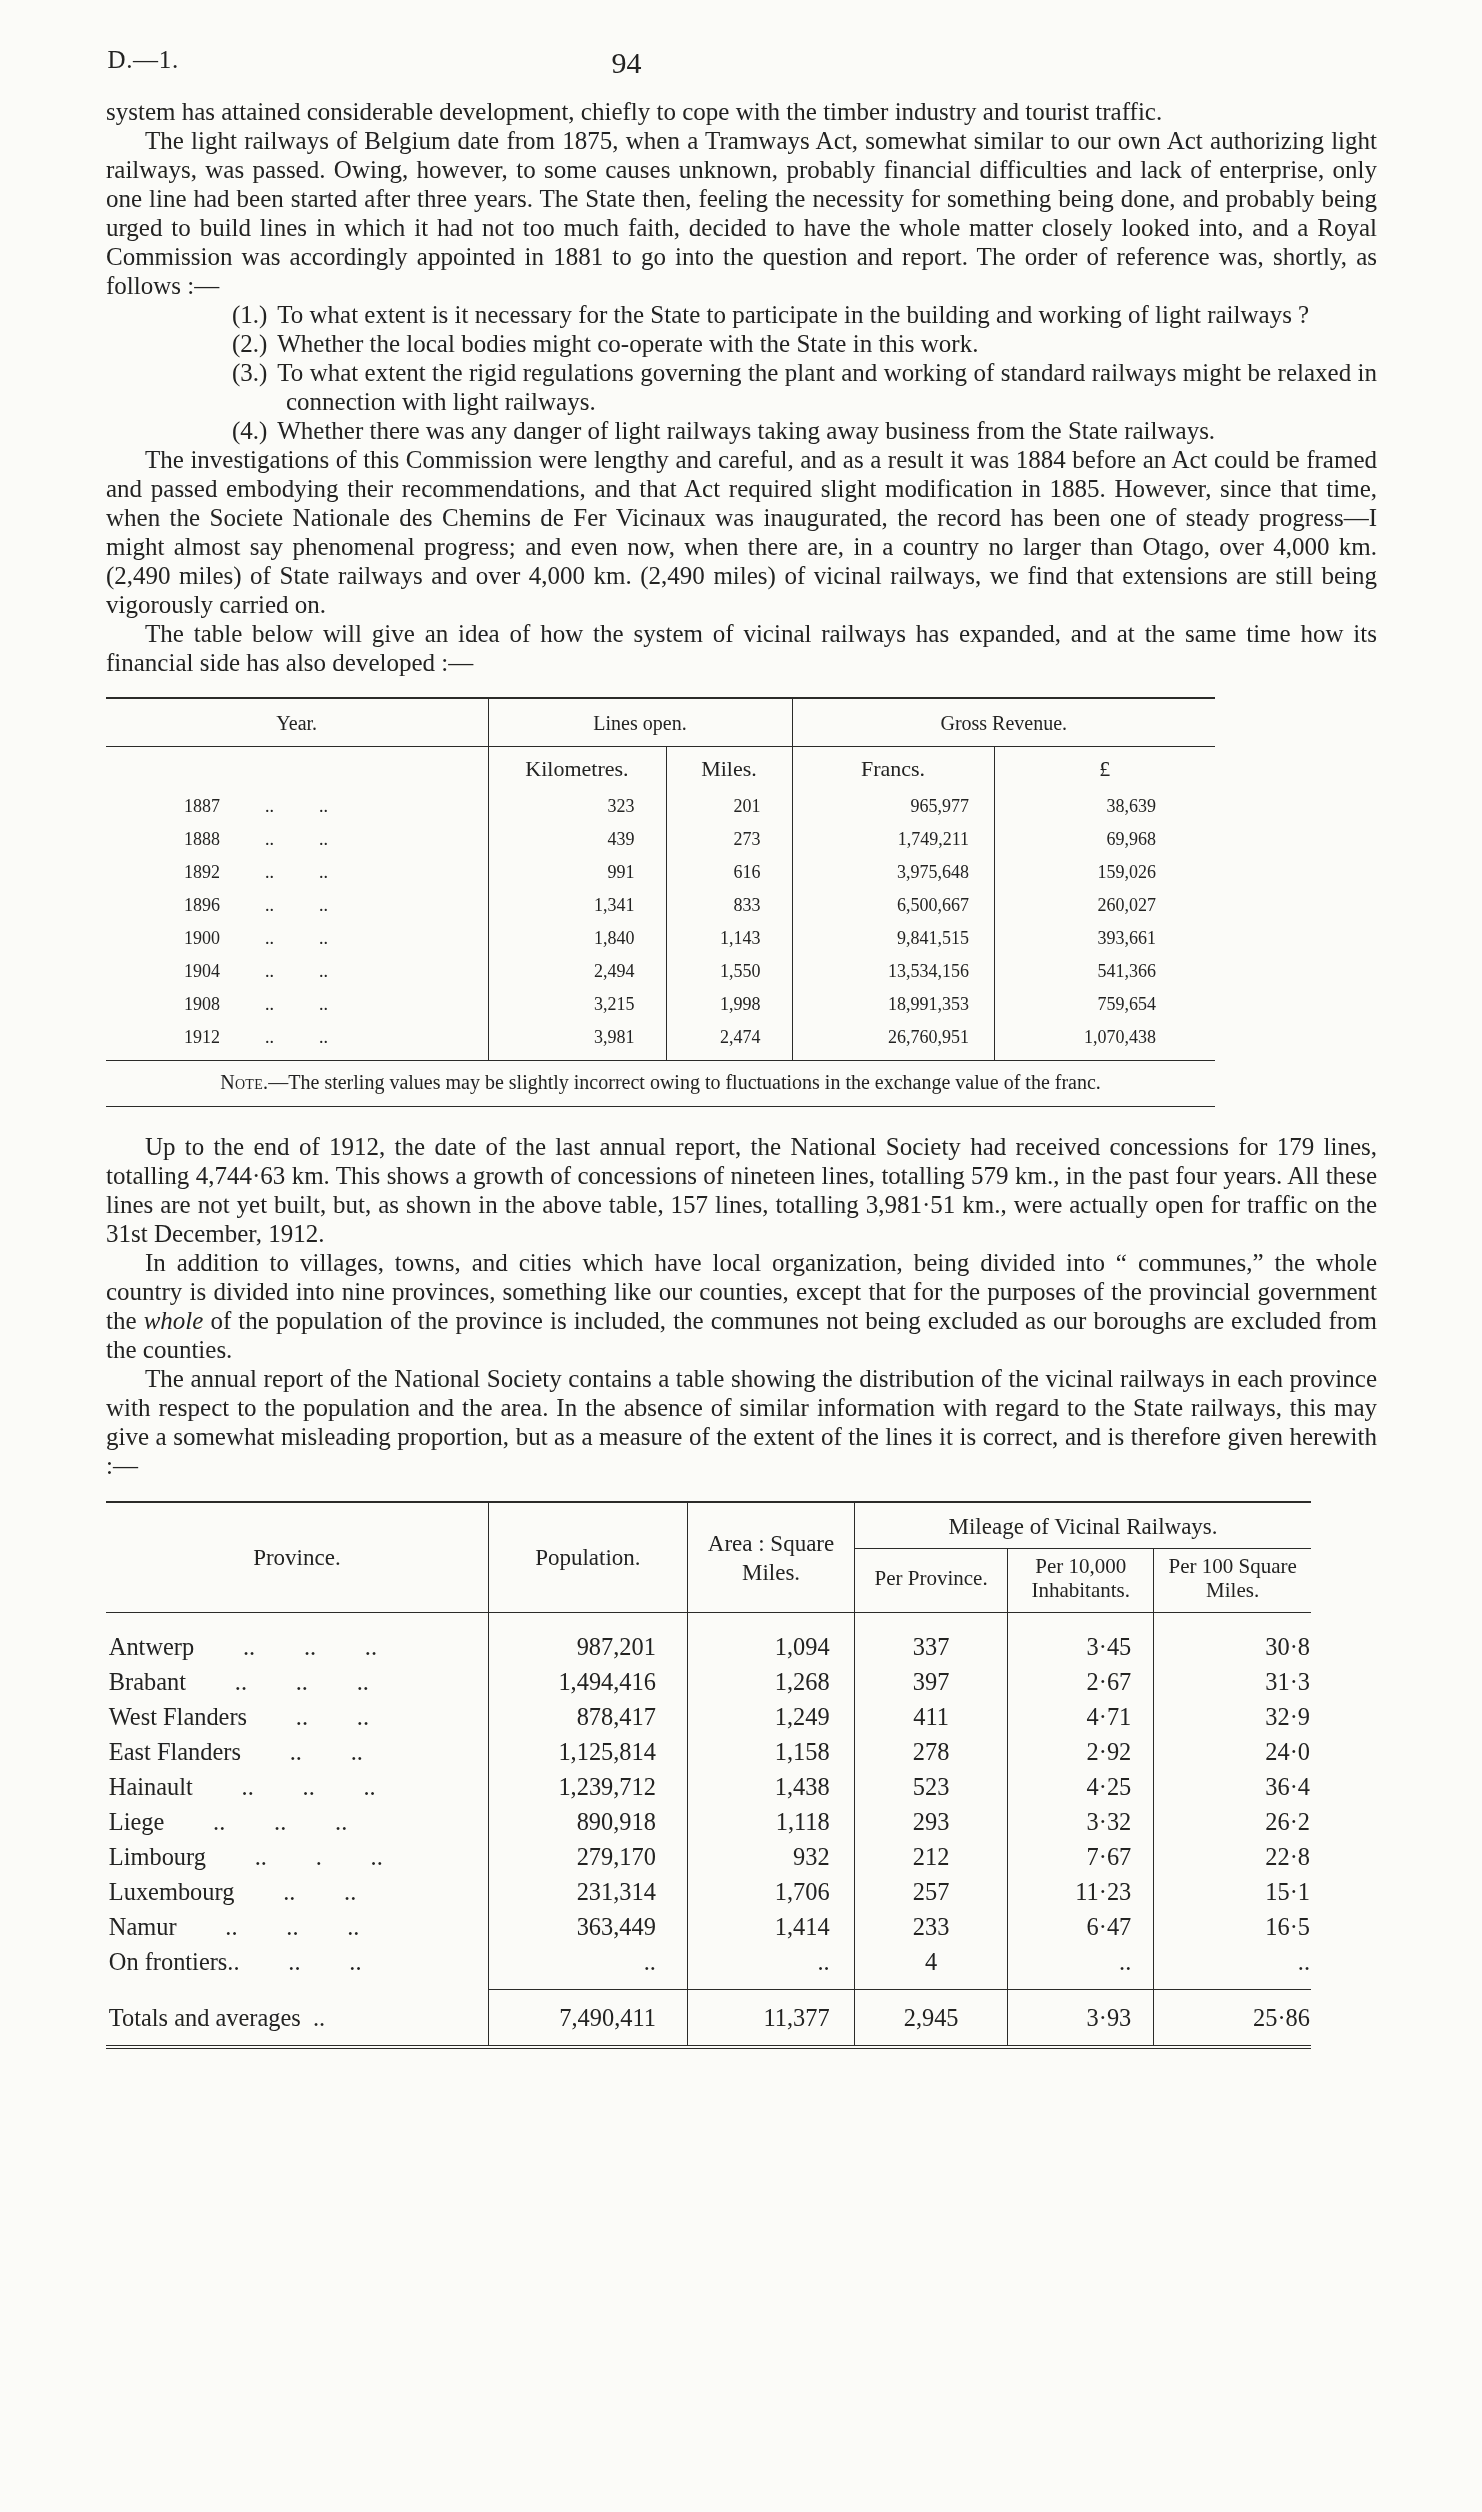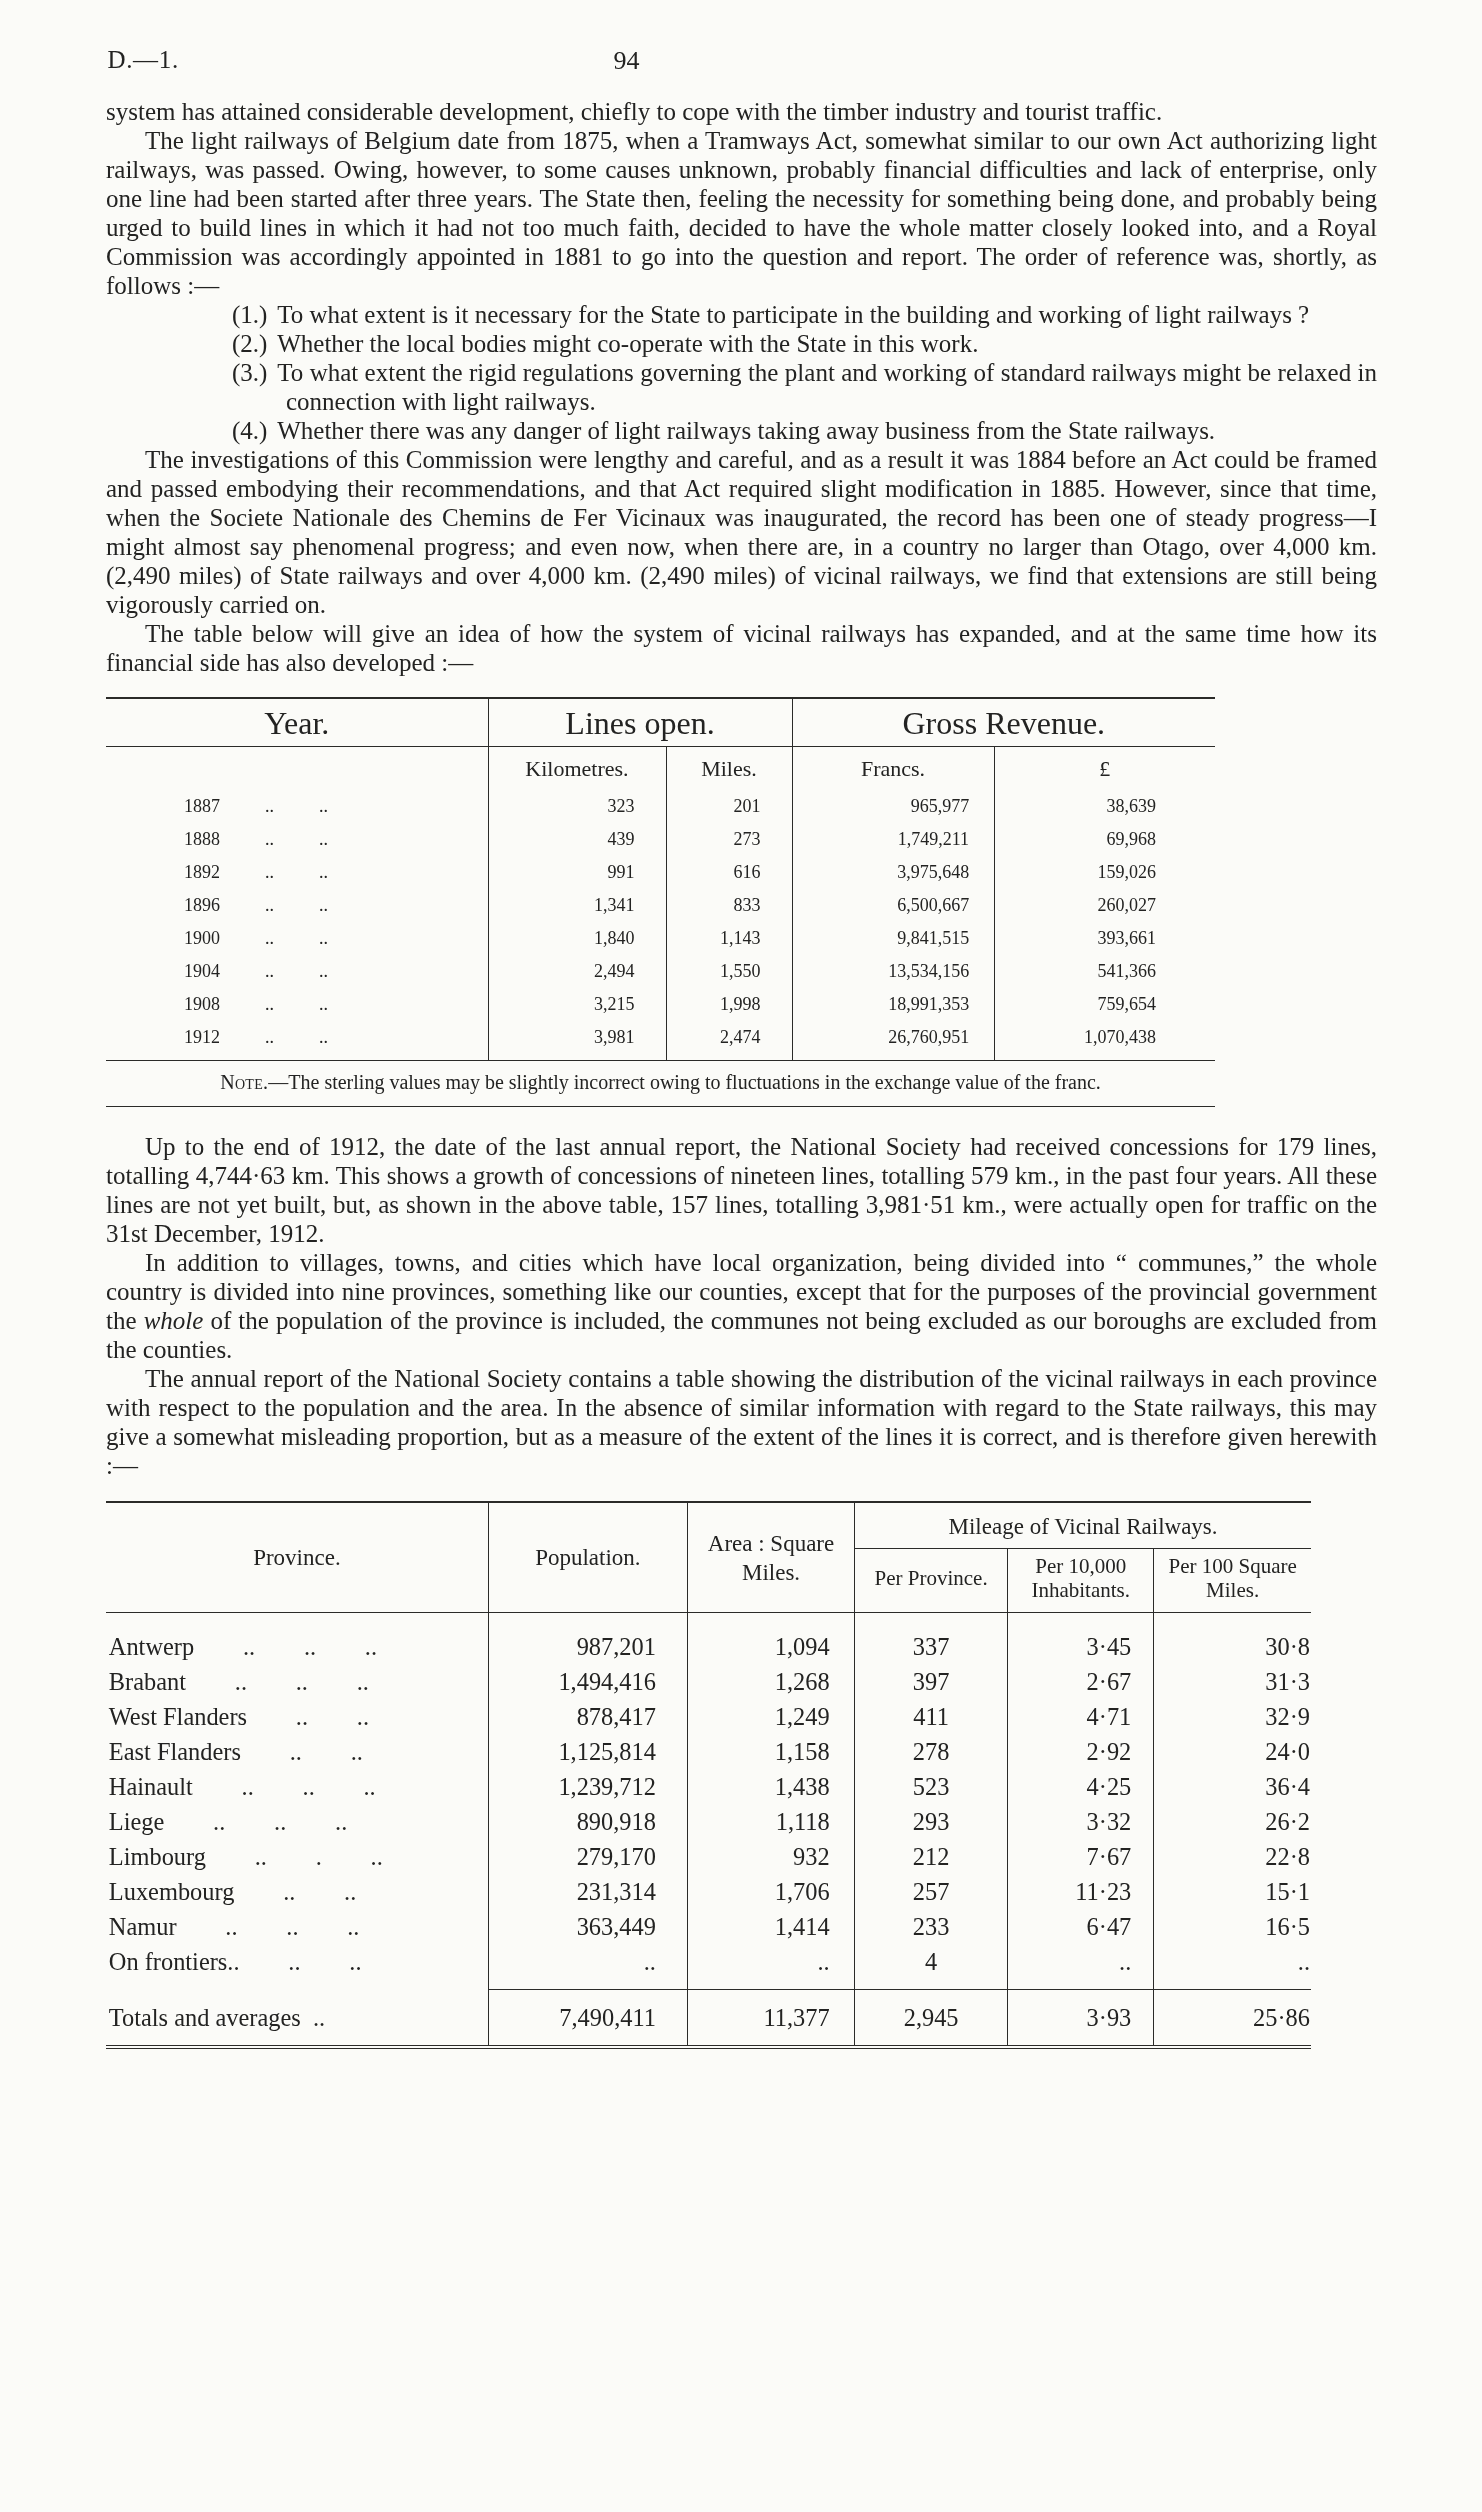--- a/index.html
+++ b/index.html
@@ -18,21 +18,21 @@
     padding: 46px 106px 42px 106px;
   }
   
   .runhead {
     position: relative;
     height: 36px;
     margin-bottom: 15.3px;
     font-size: 25px;
   }
   .docref { position: absolute; left: 1.4px; top: 0; letter-spacing: 0.7px; }
-  .pagenum { position: absolute; left: 0; right: 230px; top: 0; text-align: center; font-size: 26px; }
+  .pagenum { position: absolute; left: 0; right: 230px; top: 0; text-align: center; font-size: 30px; }
   
   .bodytext { font-size: 25px; line-height: 29px; text-align: justify; }
   .bodytext p { margin: 0; }
   p.indent { text-indent: 39px; }
   .it { font-style: italic; }
   
   .reflist { margin: 0; }
   .ref-item { padding-left: 180px; text-indent: -54px; text-align: justify; }
   .ref-item .num { padding-right: 9.8px; }
   
@@ -41,21 +41,21 @@
     width: 1109px;
     border-collapse: collapse;
     border-top: 2.1px solid #2b2b29;
     border-bottom: 1.4px solid #2b2b29;
     table-layout: fixed;
   }
   table.t1 th { font-weight: normal; }
   .vl { border-left: 1.4px solid #2b2b29; }
   table.t1 tr.h1 th {
     border-bottom: 1.4px solid #2b2b29;
-    font-size: 32px;
+    font-size: 20px;
     padding: 9.8px 0 8.4px 0;
     text-align: center;
   }
   table.t1 tr.h2 td {
     font-size: 22px;
     text-align: center;
     padding: 7px 0 2.8px 0;
   }
   table.t1 tbody td { font-size: 18px; height: 33px; padding-top: 0; padding-bottom: 0; }
   td.c-year   { text-align: left;  padding-left: 78px; white-space: pre; }

